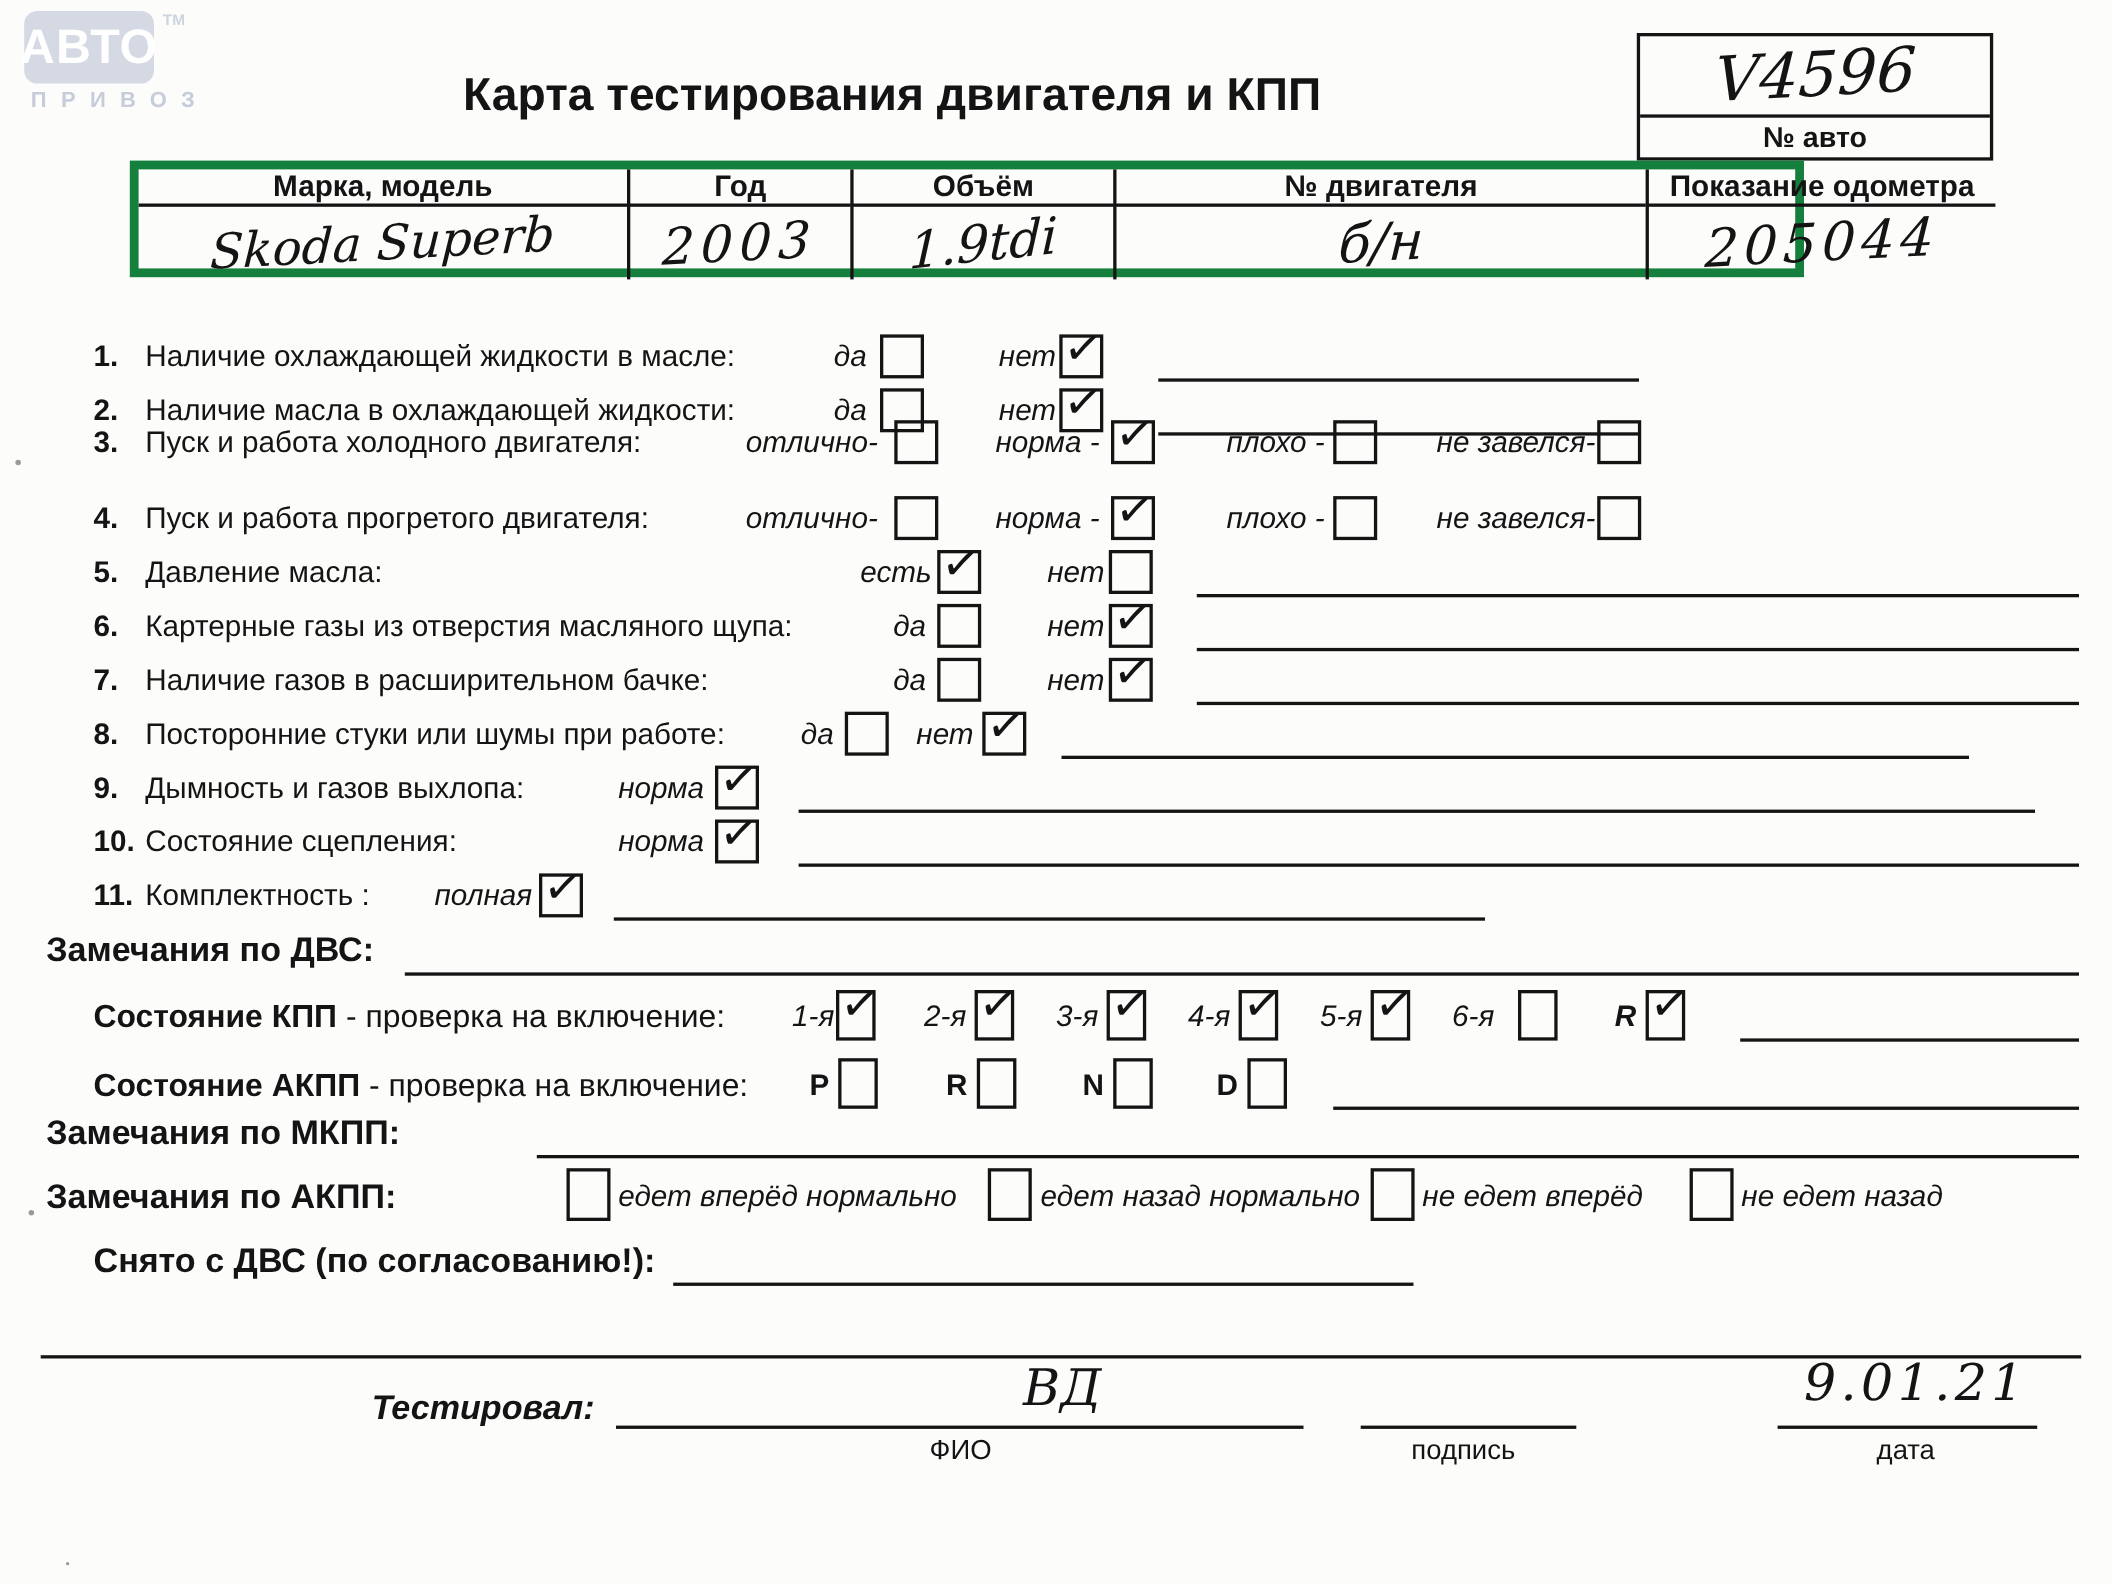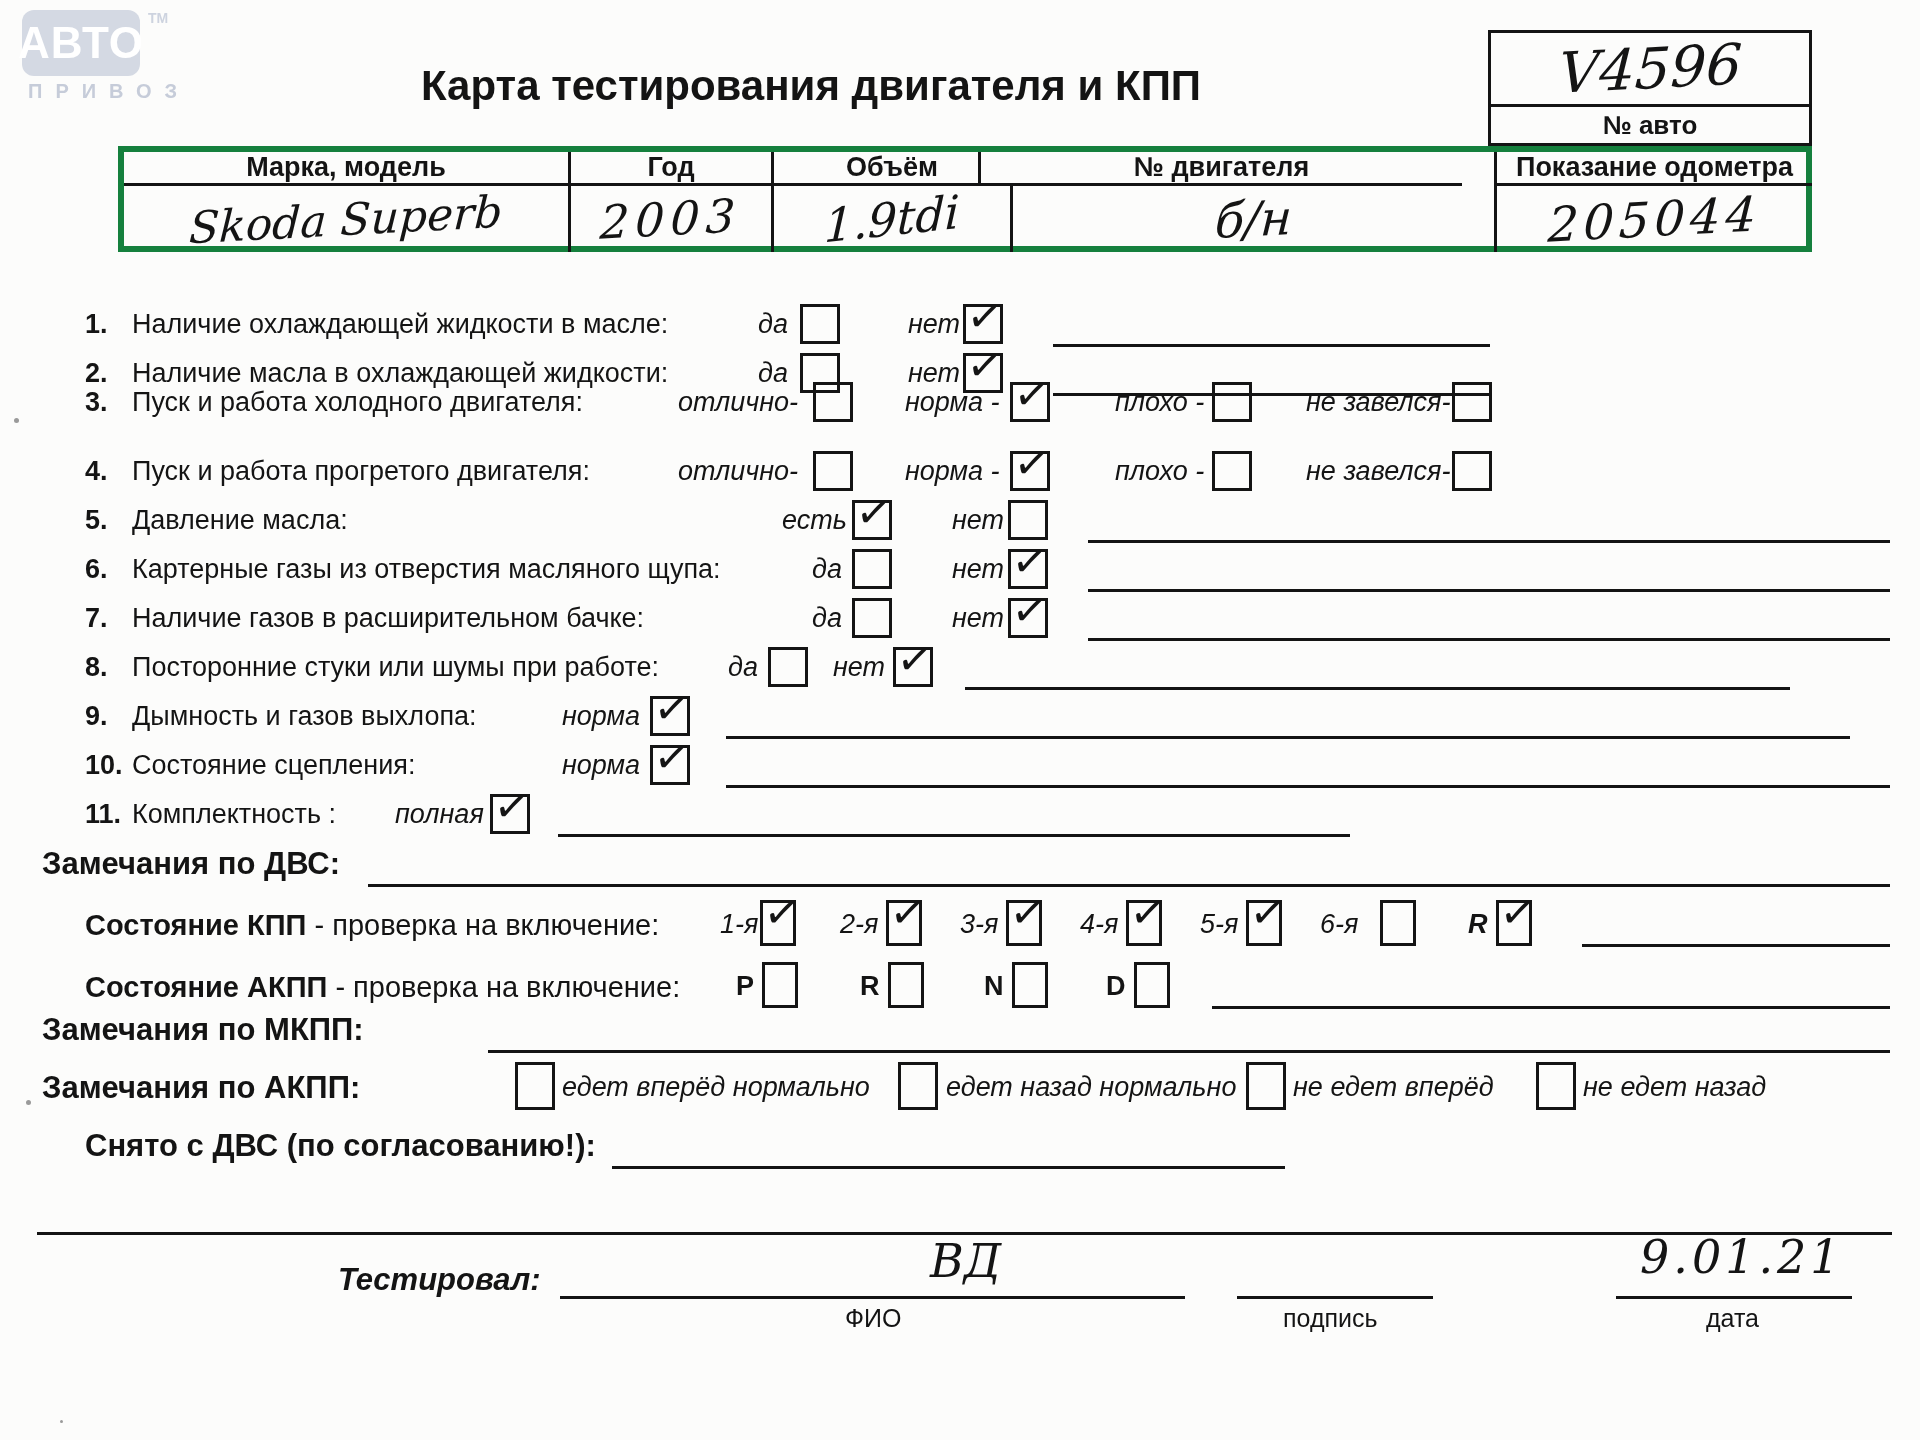--- a/index.html
+++ b/index.html
@@ -21,22 +21,22 @@
 
   
   .docbox{position:absolute;left:1488px;top:30px;width:324px;height:116px;
           border:3px solid #141414;box-sizing:border-box;}
   .docbox-num{height:74px;display:flex;align-items:center;justify-content:center;
               font-size:56px;border-bottom:3px solid #141414;box-sizing:border-box;}
   .docbox-label{height:36px;display:flex;align-items:center;justify-content:center;
                 font-size:26px;font-weight:bold;}
 
   
-  .vt{position:absolute;left:118px;top:146px;width:1694px;height:106px;
-      border:6px solid #15803d;box-sizing:border-box;}
+  .vt{position:absolute;left:118px;top:146px;width:1522px;height:106px;
+      border:8px solid #15803d;box-sizing:border-box;}
   .th,.td{position:absolute;box-sizing:border-box;}
   .th{top:0;height:34px;font-weight:bold;font-size:27px;text-align:center;line-height:31px;
       border-bottom:3px solid #141414;}
   .td{top:34px;height:66px;display:flex;align-items:center;justify-content:center;}
   .bl{border-left:3px solid #141414;}
 
   
   .hw{font-family:"DejaVu Serif",serif;font-style:italic;
       transform:rotate(-3deg) skewX(-6deg);white-space:nowrap;}
 
@@ -89,21 +89,21 @@
     <div class="docbox-num">
         <span class="hw">V4596</span>
       </div>
     <div class="docbox-label">№ авто</div>
   </div>
 
   <div class="vt">
     <div class="th" style="left:0;width:444px">Марка, модель</div>
     <div class="th bl" style="left:444px;width:203px">Год</div>
     <div class="th bl" style="left:647px;width:239px">Объём</div>
-    <div class="th bl" style="left:854px;width:484px">№ двигателя</div>
+    <div class="th bl" style="left:886px;width:484px">№ двигателя</div>
     <div class="th bl" style="left:1370px;width:318px">Показание одометра</div>
 
     <div class="td" style="left:0;width:444px">
         <span class="hw" style="font-size:44px">Skoda Superb</span>
       </div>
     <div class="td bl" style="left:444px;width:203px">
         <span class="hw" style="font-size:46px;letter-spacing:6px">2003</span>
       </div>
     <div class="td bl" style="left:647px;width:239px">
         <span class="hw" style="font-size:46px;transform:rotate(-6deg) skewX(-8deg)">1.9tdi</span>

